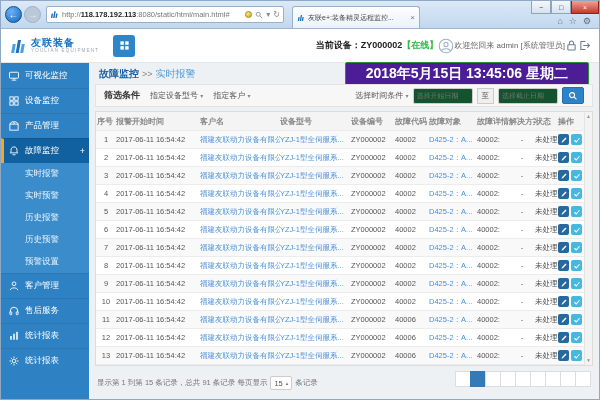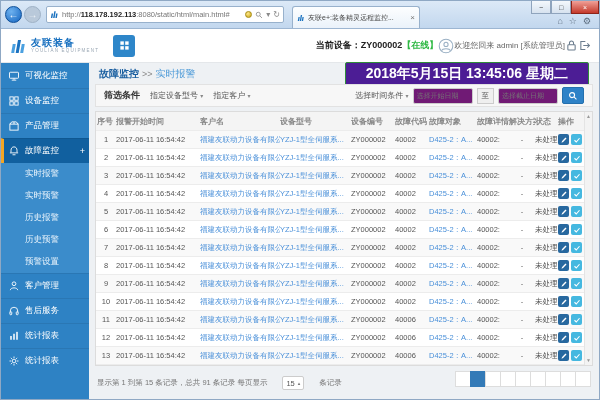--- a/index.html
+++ b/index.html
@@ -52,41 +52,41 @@
   .crumb-parent{font-size:10px;font-weight:bold;color:#1a5fa0;}
   .crumb-sep{font-size:9px;color:#888;margin:0 3px;}
   .crumb-current{font-size:10px;color:#4e9bd8;}
   .date-badge{margin-left:auto;background:#4c1d95;border:1px solid #2f8c39;border-radius:2px;color:#fff;font-size:14px;font-weight:bold;padding:2px 20px;}
 
   .filter-bar{height:23px;background:#f7f7f7;border:1px solid #e2e2e2;display:flex;align-items:center;padding:0 8px;gap:10px;flex-shrink:0;}
   .filter-title{font-size:9px;font-weight:bold;color:#333;}
   .dd{font-size:8px;color:#555;white-space:nowrap;}
   .dd .caret{font-size:6px;color:#888;}
   .filter-right{margin-left:auto;display:flex;align-items:center;gap:4px;}
-  .date-input{width:60px;height:16px;border:1px solid #ccc;border-radius:2px;background:#701a75;font-size:7px;color:#999;padding:0 3px;font-family:inherit;}
+  .date-input{width:60px;height:16px;border:1px solid #ccc;border-radius:2px;background:#14532d;font-size:7px;color:#999;padding:0 3px;font-family:inherit;}
   .to-box{height:16px;border:1px solid #ccc;background:#efefef;font-size:7.5px;color:#555;display:flex;align-items:center;padding:0 4px;}
   .search-btn{width:22px;height:17px;background:#2e82c7;border:1px solid #2470ae;border-radius:2px;display:flex;align-items:center;justify-content:center;}
 
   .tbl{margin-top:4px;background:#fff;border:1px solid #dcdcdc;position:relative;padding-right:8px;flex-shrink:0;}
   .tr{display:grid;grid-template-columns:20px 84px 80px 71px 44px 34px 48px 32px 26px 23px 1fr;align-items:center;height:18px;border-bottom:1px solid #ececec;}
   .thead .th{font-size:8px;font-weight:bold;color:#888;white-space:nowrap;overflow:hidden;padding-right:2px;}
   .thead{background:#f4f4f4;height:19px;}
   .tbody .tr:nth-child(odd){background:#f9f9f9;}
   .td{font-size:7.5px;color:#555;white-space:nowrap;overflow:hidden;padding-right:2px;}
   .c-center{text-align:center;padding-right:0;}
   .td a{color:#4a90d9;text-decoration:none;}
   .ops{display:flex;gap:2px;}
   .op-btn{width:13px;height:11px;border-radius:2px;display:flex;align-items:center;justify-content:center;}
   .op-edit{background:#27689f;}
   .op-check{background:#45b8e0;}
   .vscroll{position:absolute;top:0;right:0;width:8px;height:100%;background:#f3f3f3;border-left:1px solid #e4e4e4;display:flex;flex-direction:column;justify-content:space-between;align-items:center;}
   .scroll-arrow{font-size:5px;color:#999;line-height:1;padding:2px 0;}
 
   .pager-row{height:26px;display:flex;align-items:center;padding:0 2px;flex-shrink:0;}
-  .pager-summary{font-size:7.5px;color:#777;display:flex;align-items:center;gap:15px;margin-top:8px;}
+  .pager-summary{font-size:7.5px;color:#777;display:flex;align-items:center;gap:3px;margin-top:8px;}
   .size-select{height:14px;border:1px solid #ccc;background:#fff;border-radius:2px;display:flex;align-items:center;gap:3px;padding:0 3px;font-size:7.5px;color:#555;}
   .size-select .caret{font-size:5px;color:#777;}
   .pages{margin-left:auto;display:flex;}
   .page-btn{min-width:16px;height:16px;border:1px solid #ddd;background:#fff;color:#4a90d9;font-size:7.5px;display:flex;align-items:center;justify-content:center;margin-left:-1px;padding:0 3px;}
   .page-btn.active{background:#337ab7;border-color:#337ab7;color:#fff;}
   svg{display:block;}
 </style>
 </head>
 <body>
 

